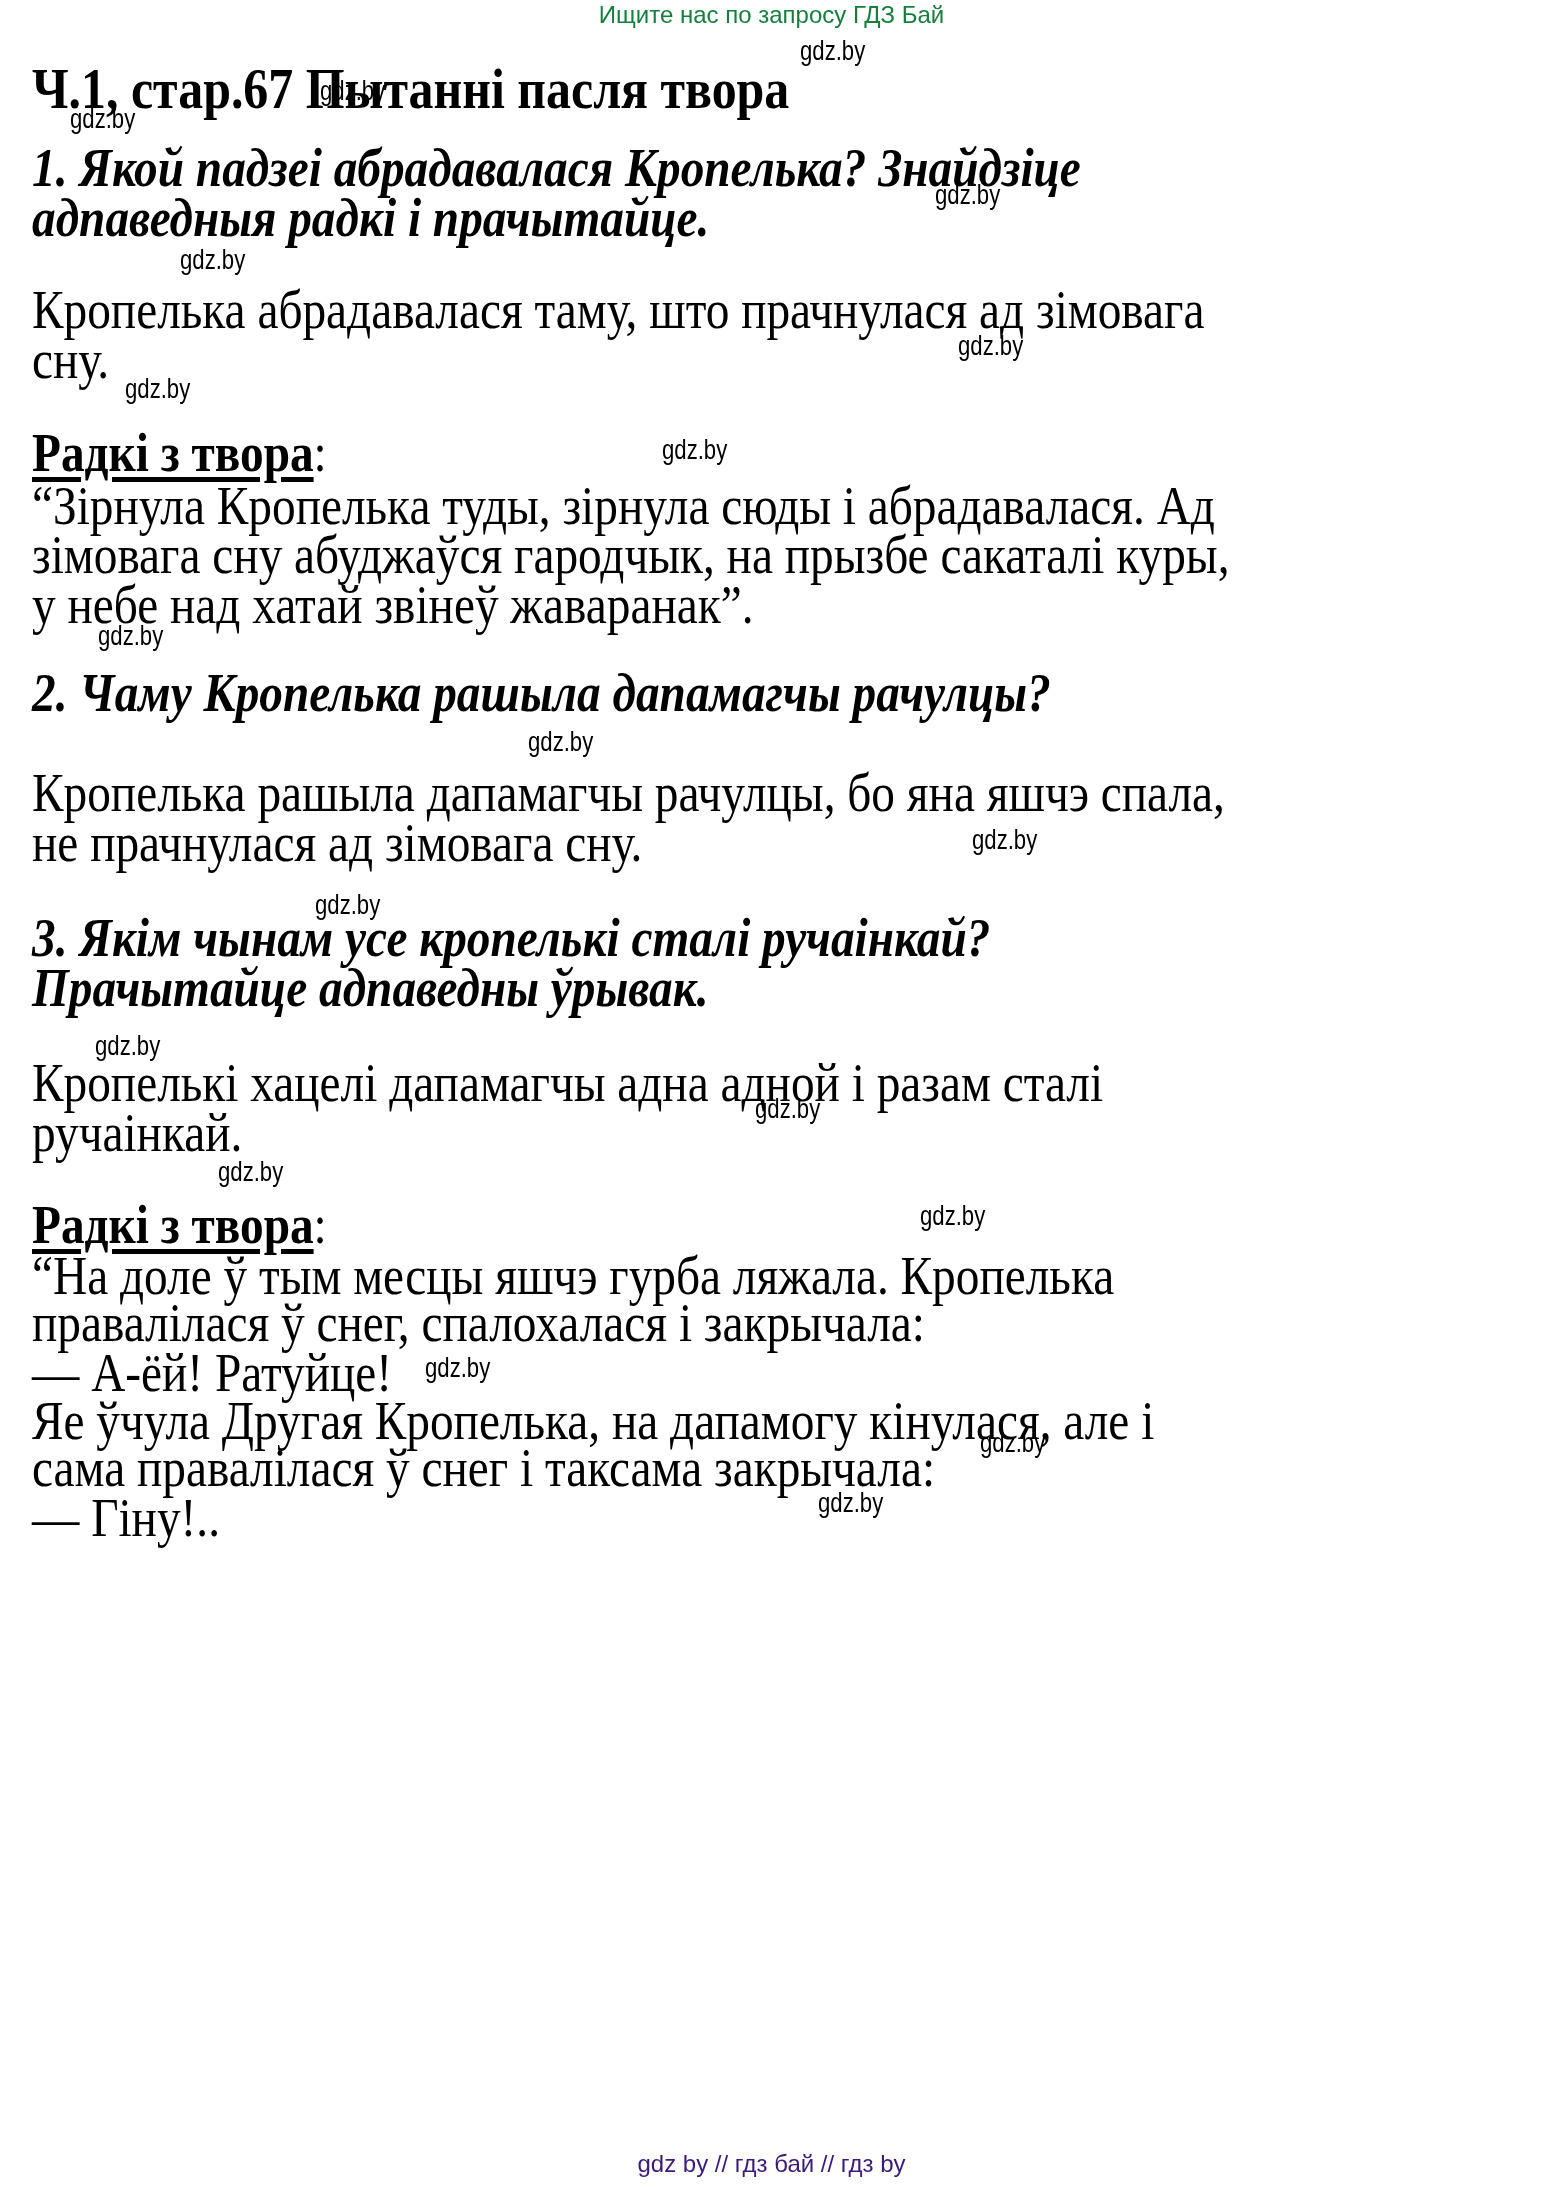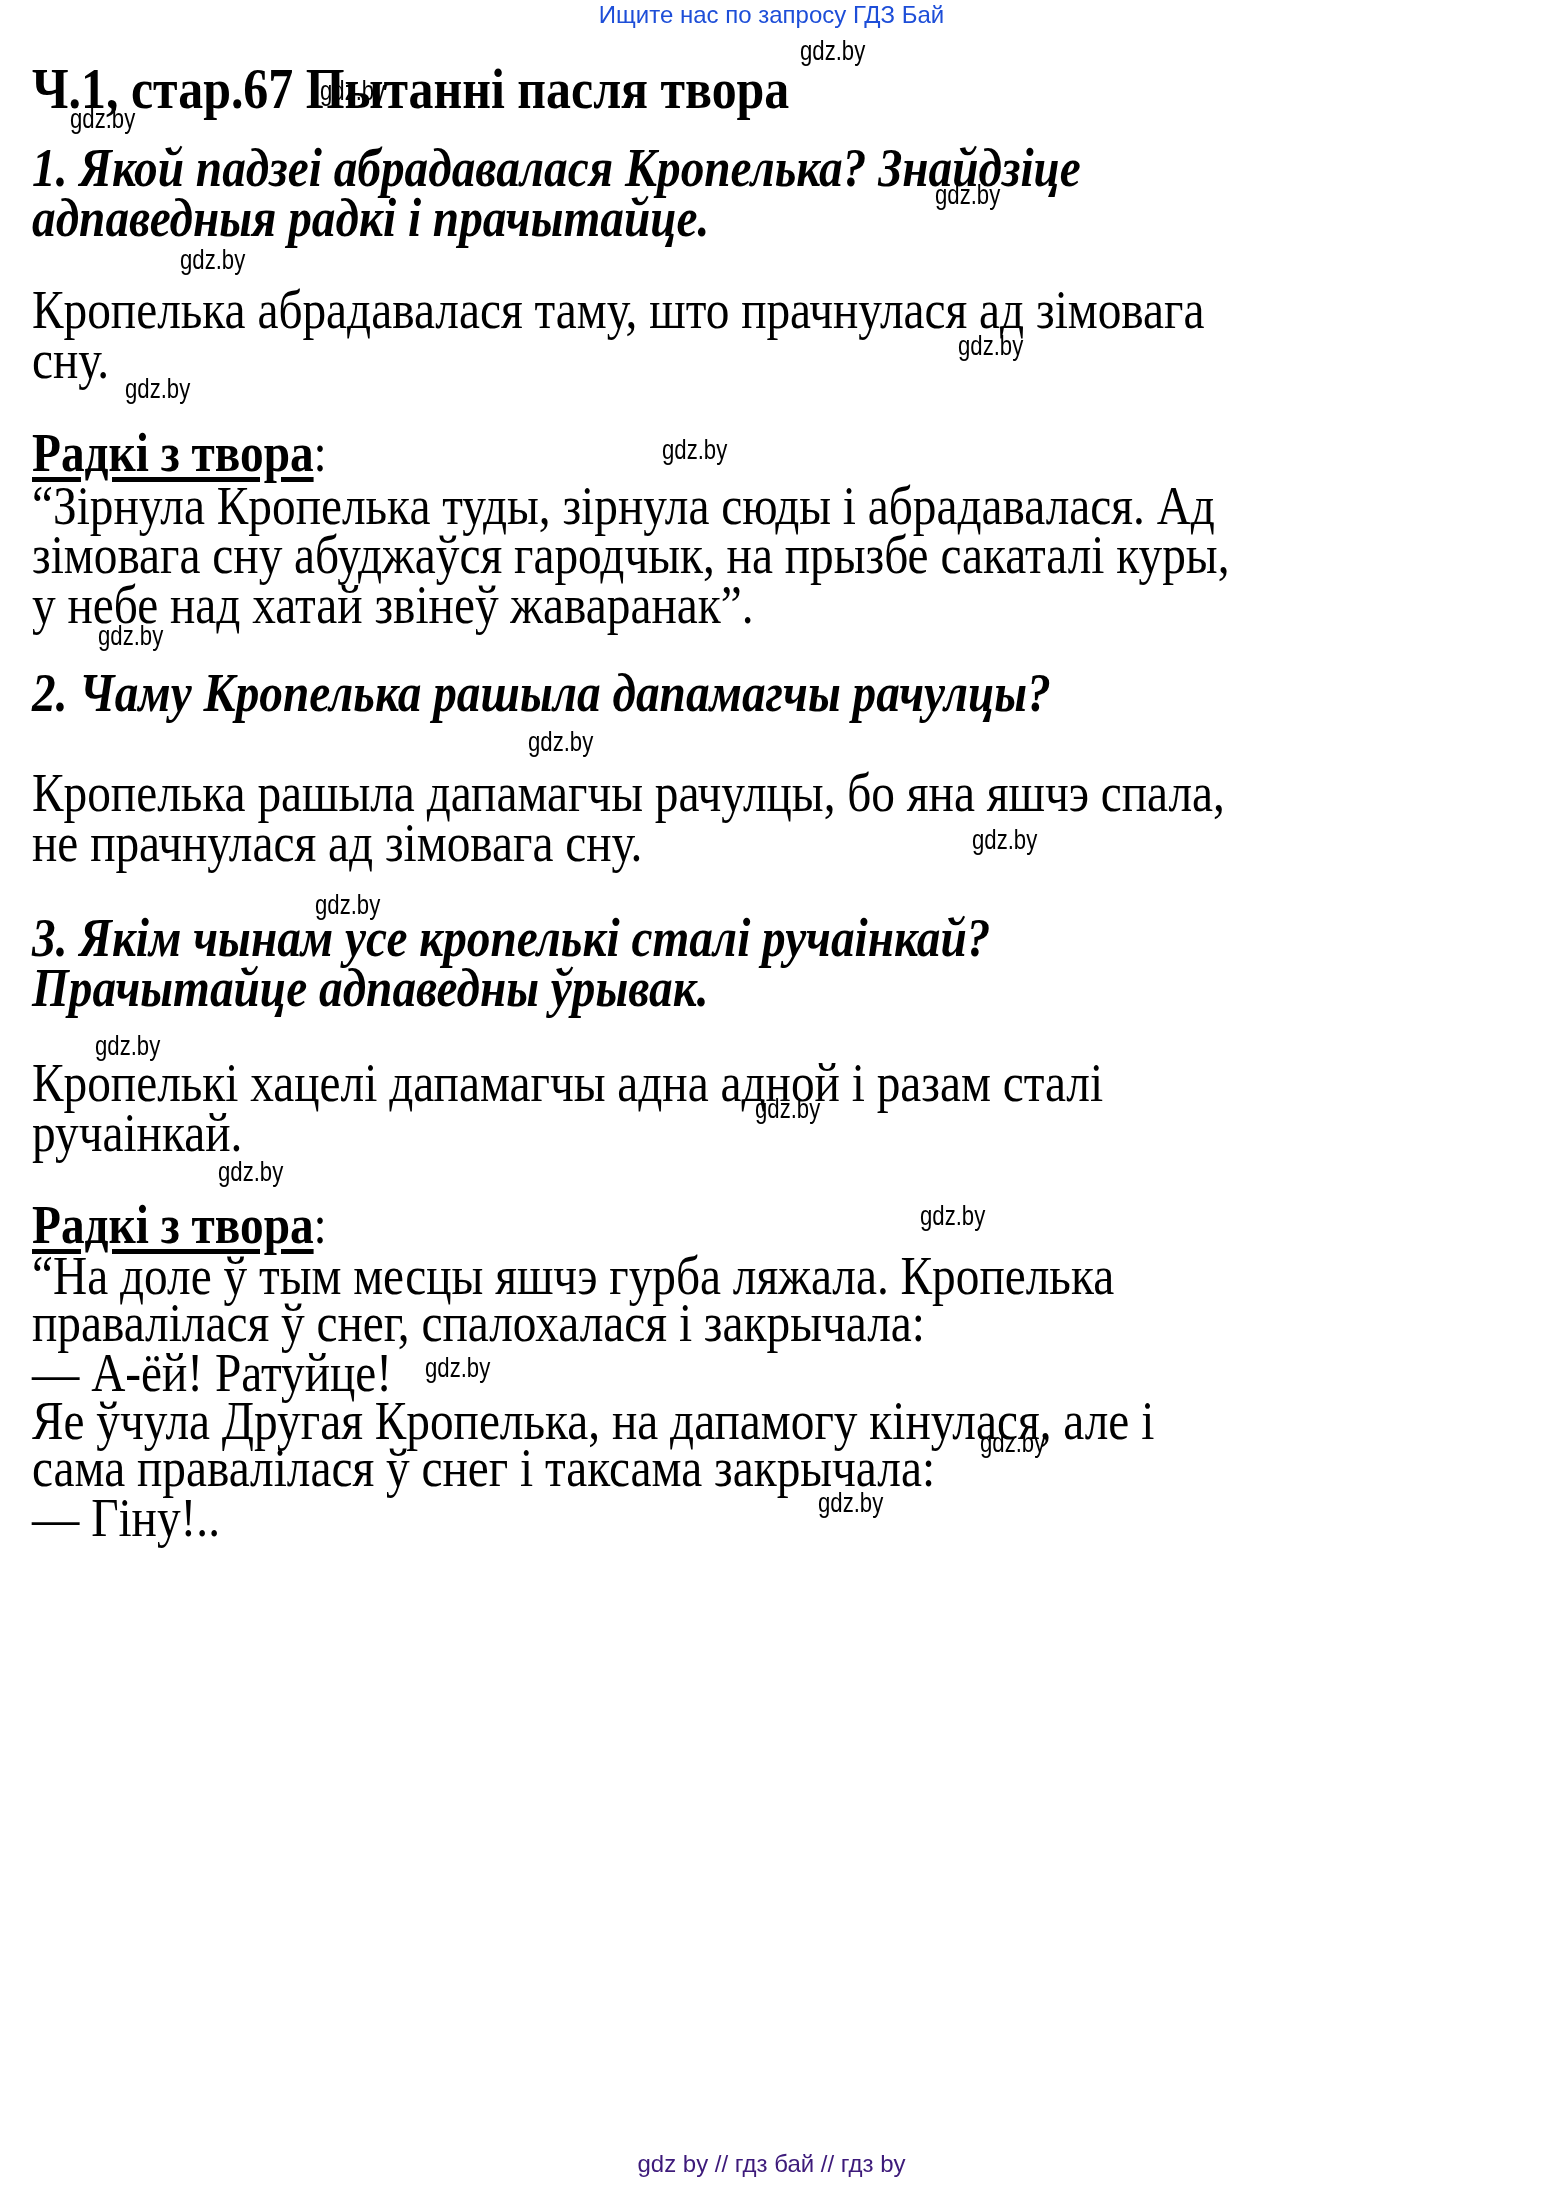--- a/index.html
+++ b/index.html
@@ -3,21 +3,21 @@
   <meta charset="utf-8">
   <style>
     html, body { margin: 0; padding: 0; background: #ffffff; }
     body {
       width: 1543px; height: 2187px; position: relative; overflow: hidden;
       font-family: "Liberation Serif", serif; color: #000;
     }
     .top-link {
       position: absolute; left: 0; top: 0; width: 1543px; text-align: center;
       font-family: "Liberation Sans", sans-serif; font-size: 24px; line-height: 30px;
-      color: #1d4ed8; text-decoration: none;
+      color: #15803d; text-decoration: none;
     }
     .wm {
       position: absolute; font-family: "Liberation Sans", sans-serif; font-size: 27px;
       color: #000; line-height: 1; transform: scaleX(0.82); transform-origin: left top;
     }
     .line {
       position: absolute; left: 32px; width: 1478px; white-space: nowrap;
       font-size: 55px; line-height: 1; transform: scaleX(0.86); transform-origin: left top;
     }
     .justify { display: flex; justify-content: space-between; width: 1718px; }

